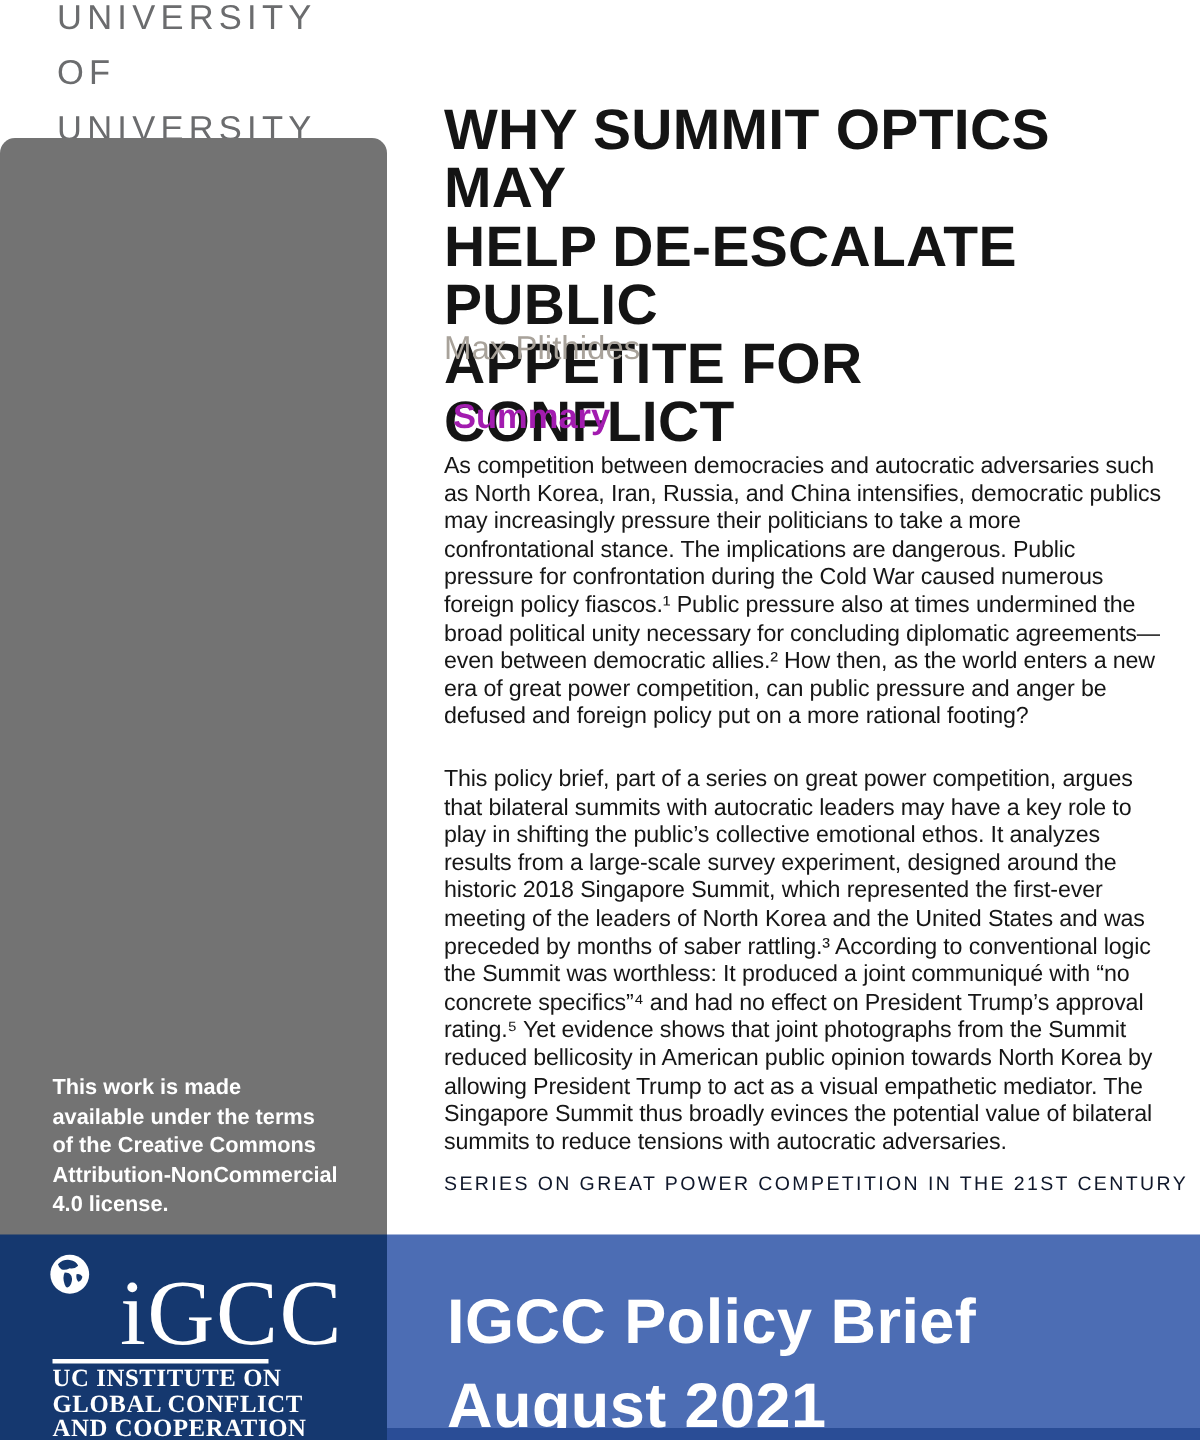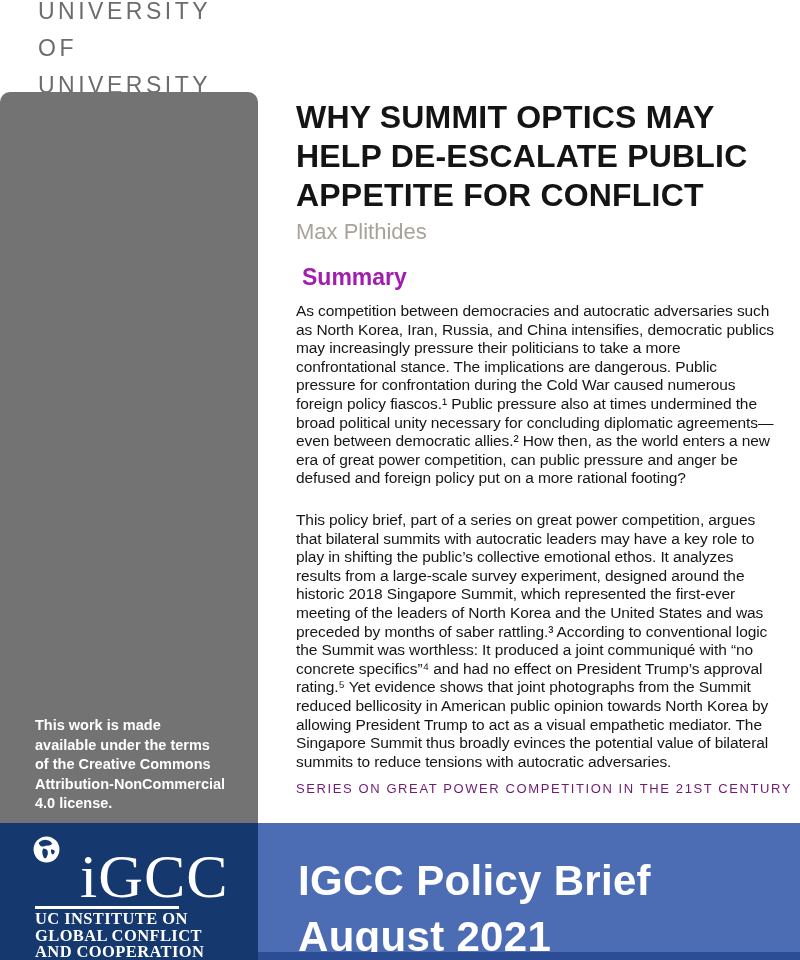--- a/index.html
+++ b/index.html
@@ -24,43 +24,43 @@
     border-radius: 10px;
   }
   .license {
     position: absolute; left: 35px; top: 624px; 
     width: 210px; color: #ffffff; font-size: 14.5px; line-height: 19.5px;
     font-weight: 700;
   }
 
   
   .title {
-    position: absolute; left: 296px; top: 98px; width: 478px;
-    font-size: 32px; line-height: 39px; font-weight: 800;
+    position: absolute; left: 296px; top: 68px; width: 478px;
+    font-size: 38px; line-height: 39px; font-weight: 800;
     color: #141414; letter-spacing: 0.2px;
   }
   .title span { display: block; }
   .author {
     position: absolute; left: 296px; top: 219px;
     font-size: 22px; color: #a8a29a; font-weight: 400;
   }
   .summary-heading {
     position: absolute; left: 302px; top: 264px;
     font-size: 23px; font-weight: 700; color: #a21caf;
   }
   .para {
     position: absolute; left: 296px; width: 478px;
     font-size: 15.5px; line-height: 18.6px; color: #161616; font-weight: 400;
     letter-spacing: -0.1px;
   }
   .para-1 { top: 302px; }
   .para-2 { top: 511px; }
   .series {
     position: absolute; left: 296px; top: 781px;
-    font-size: 13px; letter-spacing: 1.6px; color: #701a75; font-weight: 500;
+    font-size: 13px; letter-spacing: 1.6px; color: #0f172a; font-weight: 500;
   }
 
   
   .logo-box {
     position: absolute; left: 0; top: 823px; width: 258px; height: 137px;
     background: #15386f; color: #ffffff;
   }
   .globe { position: absolute; left: 33px; top: 13px; width: 27px; height: 27px; }
   .wordmark {
     position: absolute; left: 32px; top: 22px;

